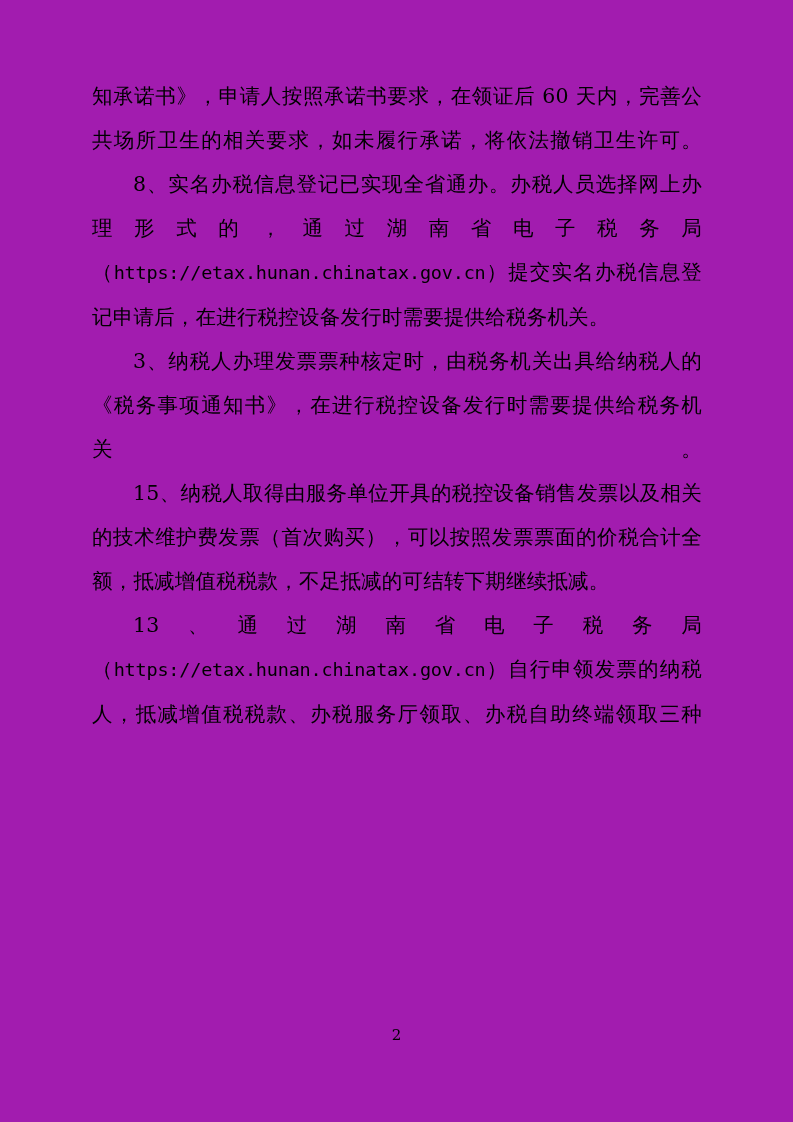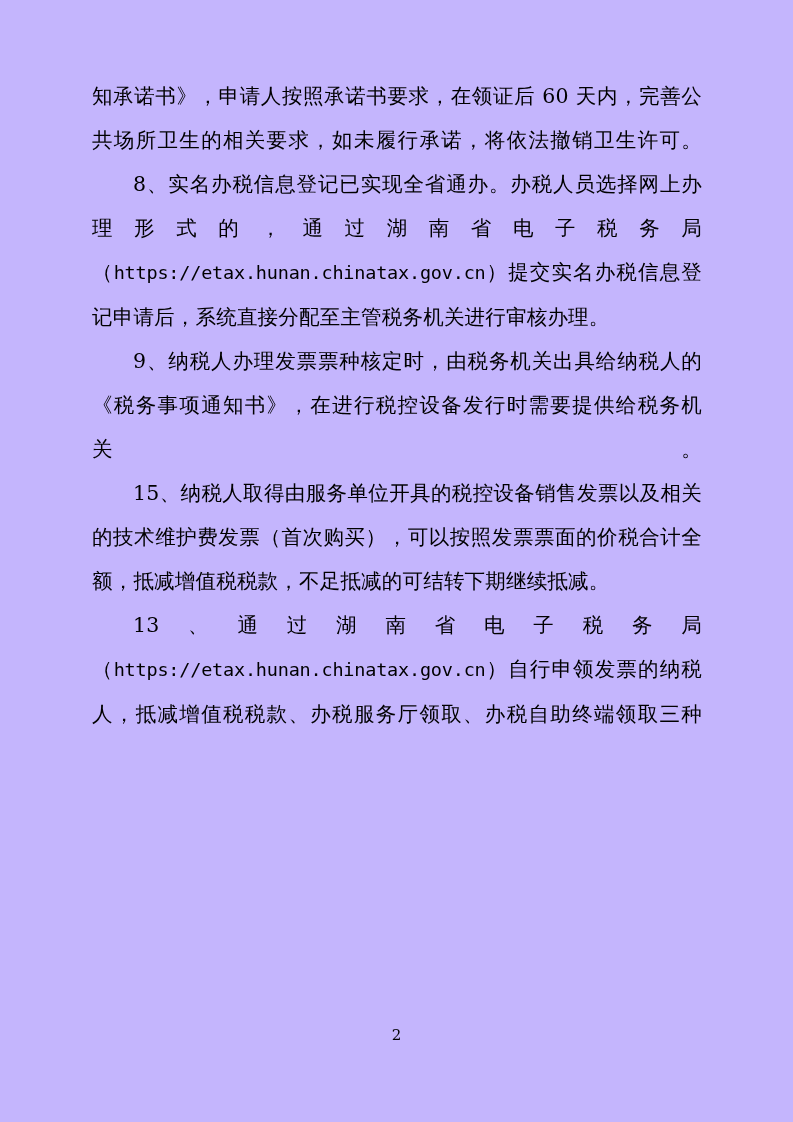--- a/index.html
+++ b/index.html
@@ -14,21 +14,21 @@
     color: #000000;
     position: relative;
     overflow: hidden;
   }
   .page {
     position: absolute;
     left: 0;
     top: 0;
     width: 793px;
     height: 1122px;
-    background: #c4b5fd;
+    background: #a21caf;
   }
   .content {
     position: absolute;
     left: 92px;
     top: 74px;
     width: 610px;
   }
   .para {
     font-size: 20.5px;
     line-height: 44px;
@@ -61,23 +61,23 @@
   }
 </style>
 </head>
 <body>
 
 <div class="page">
   <div class="content">
 
     <p class="para last-line-justify">知承诺书》，申请人按照承诺书要求，在领证后 60 天内，完善公共场所卫生的相关要求，如未履行承诺，将依法撤销卫生许可。</p>
 
-    <p class="para indent"><span>8、实名办税信息登记已实现全省通办。办税人员选择网上办理形式的，通过湖南省电子税务局（</span><span class="url">https://etax.hunan.chinatax.gov.cn</span><span>）提交实名办税信息登记申请后，系统直接分配至主管税务机关进行审核办理。</span></p>
+    <p class="para indent"><span>8、实名办税信息登记已实现全省通办。办税人员选择网上办理形式的，通过湖南省电子税务局（</span><span class="url">https://etax.hunan.chinatax.gov.cn</span><span>）提交实名办税信息登记申请后，在进行税控设备发行时需要提供给税务机关。</span></p>
 
-    <p class="para indent last-line-justify">9、纳税人办理发票票种核定时，由税务机关出具给纳税人的《税务事项通知书》，在进行税控设备发行时需要提供给税务机关。</p>
+    <p class="para indent last-line-justify">3、纳税人办理发票票种核定时，由税务机关出具给纳税人的《税务事项通知书》，在进行税控设备发行时需要提供给税务机关。</p>
 
 
     <p class="para indent">15、纳税人取得由服务单位开具的税控设备销售发票以及相关的技术维护费发票（首次购买），可以按照发票票面的价税合计全额，抵减增值税税款，不足抵减的可结转下期继续抵减。</p>
 
 
     <p class="para indent last-line-justify"><span>13、通过湖南省电子税务局（</span><span class="url">https://etax.hunan.chinatax.gov.cn</span><span>）自行申领发票的纳税人，抵减增值税税款、办税服务厅领取、办税自助终端领取三种</span></p>
 
   </div>
 
   <div class="page-number">2</div>

